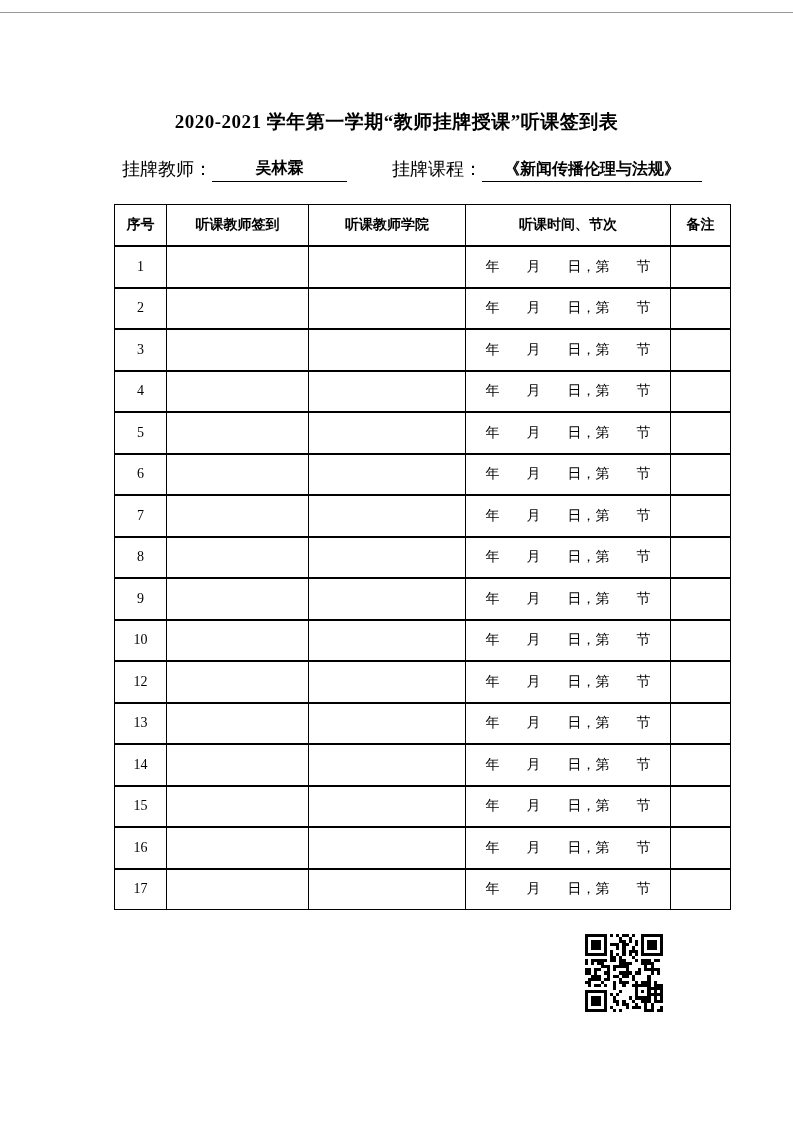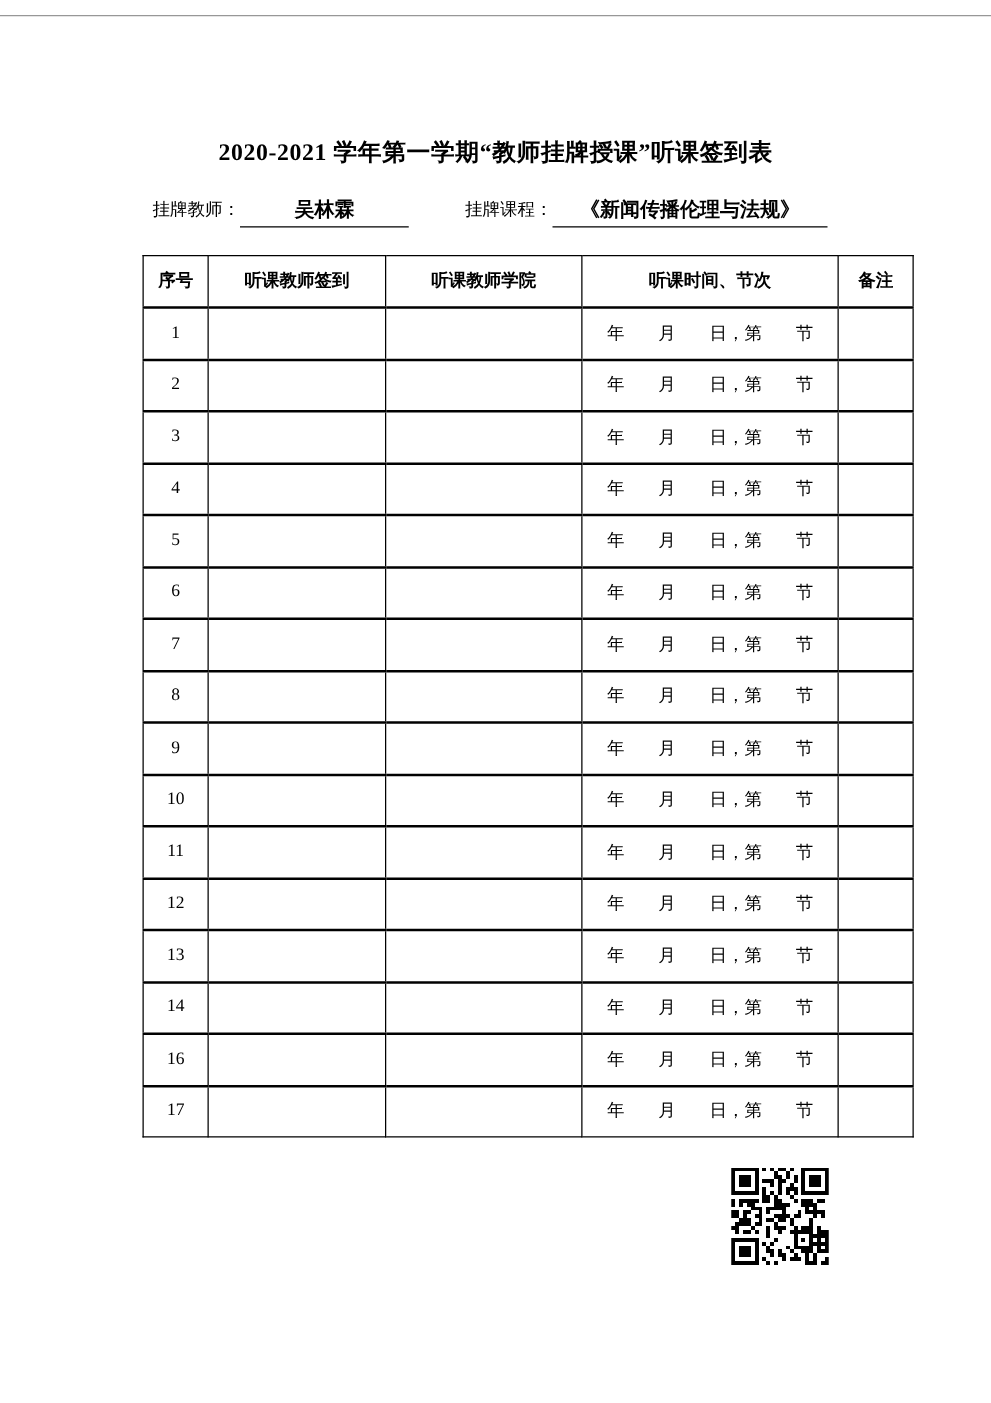--- a/index.html
+++ b/index.html
@@ -22,21 +22,21 @@
     white-space:nowrap;
   }
   .info-row {
     position:absolute; top:144px; left:122px;
     display:flex; align-items:flex-end;
     font-size:17px; line-height:26px;
     white-space:nowrap;
   }
   .info-label {
     font-family:"Liberation Serif","DejaVu Serif",serif;
-    font-size:14px;
+    font-size:18px;
   }
   .info-field {
     display:inline-block;
     border-bottom:1px solid #000;
     text-align:center;
     font-family:"Liberation Sans","DejaVu Sans",sans-serif;
     font-weight:bold; font-size:16px;
     line-height:24px; height:24px;
     vertical-align:bottom;
   }
@@ -204,48 +204,48 @@
         <tr>
       <td class="cell-num">10</td>
       <td class="cell-sign"></td>
       <td class="cell-col"></td>
       <td class="cell-time">
         <span class="tpart">年</span><span class="tpart">月</span><span class="tpart">日，第</span><span class="tpart">节</span>
       </td>
       <td class="cell-remark"></td>
     </tr>
         <tr>
-      <td class="cell-num">11</td>
-      <td class="cell-sign"></td>
-      <td class="cell-col"></td>
-      <td class="cell-time">
-        <span class="tpart">年</span><span class="tpart">月</span><span class="tpart">日，第</span><span class="tpart">节</span>
-      </td>
-      <td class="cell-remark"></td>
-    </tr>
-        <tr>
       <td class="cell-num">12</td>
       <td class="cell-sign"></td>
       <td class="cell-col"></td>
       <td class="cell-time">
         <span class="tpart">年</span><span class="tpart">月</span><span class="tpart">日，第</span><span class="tpart">节</span>
       </td>
       <td class="cell-remark"></td>
     </tr>
         <tr>
       <td class="cell-num">13</td>
       <td class="cell-sign"></td>
       <td class="cell-col"></td>
       <td class="cell-time">
         <span class="tpart">年</span><span class="tpart">月</span><span class="tpart">日，第</span><span class="tpart">节</span>
       </td>
       <td class="cell-remark"></td>
     </tr>
         <tr>
       <td class="cell-num">14</td>
+      <td class="cell-sign"></td>
+      <td class="cell-col"></td>
+      <td class="cell-time">
+        <span class="tpart">年</span><span class="tpart">月</span><span class="tpart">日，第</span><span class="tpart">节</span>
+      </td>
+      <td class="cell-remark"></td>
+    </tr>
+        <tr>
+      <td class="cell-num">15</td>
       <td class="cell-sign"></td>
       <td class="cell-col"></td>
       <td class="cell-time">
         <span class="tpart">年</span><span class="tpart">月</span><span class="tpart">日，第</span><span class="tpart">节</span>
       </td>
       <td class="cell-remark"></td>
     </tr>
         <tr>
       <td class="cell-num">16</td>
       <td class="cell-sign"></td>

